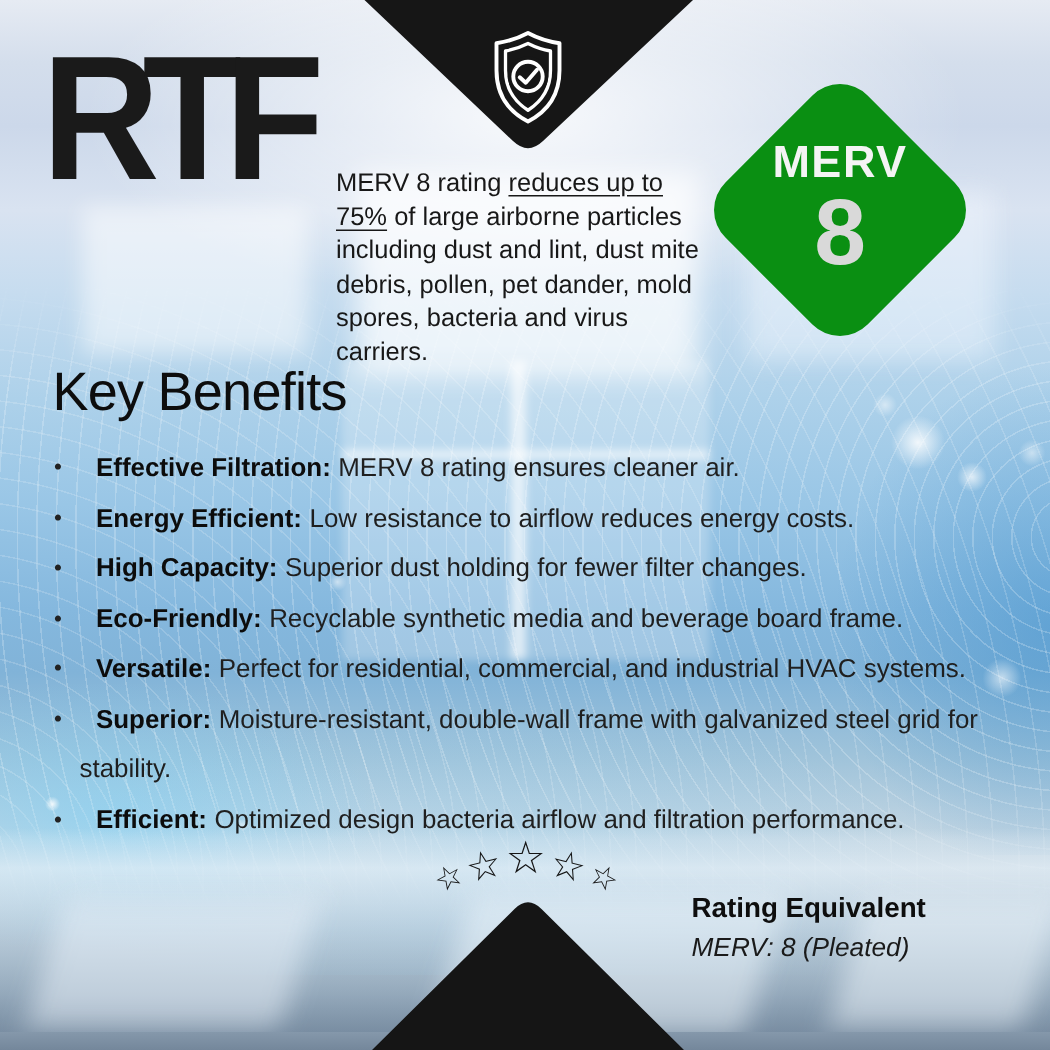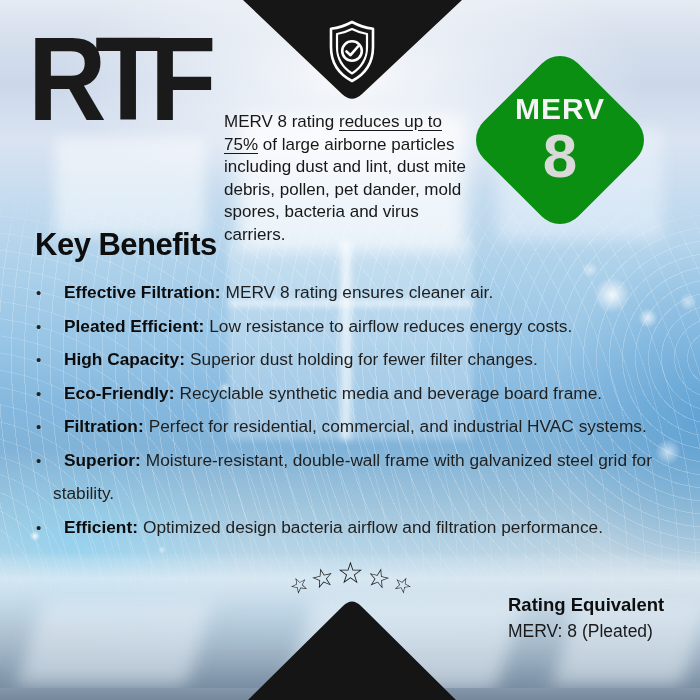--- a/index.html
+++ b/index.html
@@ -75,42 +75,42 @@
   
   .merv-diamond{position:absolute;left:493px;top:73px;width:134px;height:134px;
     background:#0a8f12;border-radius:26px;transform:rotate(45deg);}
   .diamond-content{width:100%;height:100%;transform:rotate(-45deg);
     display:flex;flex-direction:column;align-items:center;justify-content:center;}
   .merv-label{font-size:30px;font-weight:bold;color:#f4f4f4;letter-spacing:1px;line-height:1;}
   .merv-value{font-size:62px;font-weight:bold;color:#d9d9d9;line-height:.95;margin-top:3px;}
 
   
   .benefits{position:absolute;left:35px;top:226px;width:648px;}
-  .benefits-title{font-size:31px;font-weight:bold;color:#0d0d0d;letter-spacing:-.5px;margin:1px 0 13px 0;}
+  .benefits-title{font-size:36px;font-weight:normal;color:#0d0d0d;letter-spacing:-.5px;margin:14px 0 13px 0;}
   .benefits-list{list-style:none;margin:0;padding:0;}
   .benefits-list li{position:relative;padding-left:18px;font-size:17.3px;line-height:33.5px;color:#1f1f1f;}
   .benefits-list li .dot{position:absolute;left:1px;top:0;font-size:15px;color:#222;}
   .benefits-list li b{color:#0c0c0c;margin-right:5px;margin-left:11px;}
 
   
   .stars{position:absolute;left:290px;top:558px;width:124px;height:48px;}
   .star{position:absolute;font-family:"DejaVu Sans",sans-serif;color:#141414;font-weight:bold;line-height:1;}
   .star-outer-l{left:0;top:17px;font-size:21px;transform:rotate(-28deg);}
   .star-inner-l{left:21px;top:7px;font-size:26px;transform:rotate(-14deg);}
   .star-center {left:47px;top:0;font-size:30px;}
   .star-inner-r{left:77px;top:7px;font-size:26px;transform:rotate(14deg);}
   .star-outer-r{left:103px;top:17px;font-size:21px;transform:rotate(28deg);}
 
   
   .bottom-banner-svg{position:absolute;left:0;top:590px;width:700px;height:110px;}
 
   
-  .rating{position:absolute;left:508px;top:594px;}
+  .rating{position:absolute;left:461px;top:594px;}
   .rating-title{font-size:18.5px;font-weight:bold;color:#0e0e0e;margin-bottom:5px;}
-  .rating-line{font-size:17.5px;color:#1a1a1a;line-height:21.5px;}
+  .rating-line{font-size:17.5px;color:#1a1a1a;line-height:21.5px;font-style:italic;}
 </style>
 </head>
 <body>
 
 <div class="canvas">
 
   <div class="bg bg-glow-top"></div>
   <div class="bg win1"></div>
   <div class="bg win2"></div>
   <div class="bg win3"></div>
@@ -146,24 +146,24 @@
       <div class="diamond-content">
         <div class="merv-label">MERV</div>
         <div class="merv-value">8</div>
       </div>
     </div>
 
     <div class="benefits">
       <h2 class="benefits-title">Key Benefits</h2>
       <ul class="benefits-list">
         <li><span class="dot">•</span><b>Effective Filtration:</b><span>MERV 8 rating ensures cleaner air.</span></li>
-        <li><span class="dot">•</span><b>Pleated Efficient:</b><span>Low resistance to airflow reduces energy costs.</span></li>
+        <li><span class="dot">•</span><b>Energy Efficient:</b><span>Low resistance to airflow reduces energy costs.</span></li>
         <li><span class="dot">•</span><b>High Capacity:</b><span>Superior dust holding for fewer filter changes.</span></li>
         <li><span class="dot">•</span><b>Eco-Friendly:</b><span>Recyclable synthetic media and beverage board frame.</span></li>
-        <li><span class="dot">•</span><b>Filtration:</b><span>Perfect for residential, commercial, and industrial HVAC systems.</span></li>
+        <li><span class="dot">•</span><b>Versatile:</b><span>Perfect for residential, commercial, and industrial HVAC systems.</span></li>
         <li><span class="dot">•</span><b>Superior:</b><span>Moisture-resistant, double-wall frame with galvanized steel grid for stability.</span></li>
         <li><span class="dot">•</span><b>Efficient:</b><span>Optimized design bacteria airflow and filtration performance.</span></li>
       </ul>
     </div>
 
     <div class="stars">
       <span class="star star-outer-l">☆</span>
       <span class="star star-inner-l">☆</span>
       <span class="star star-center">☆</span>
       <span class="star star-inner-r">☆</span>

